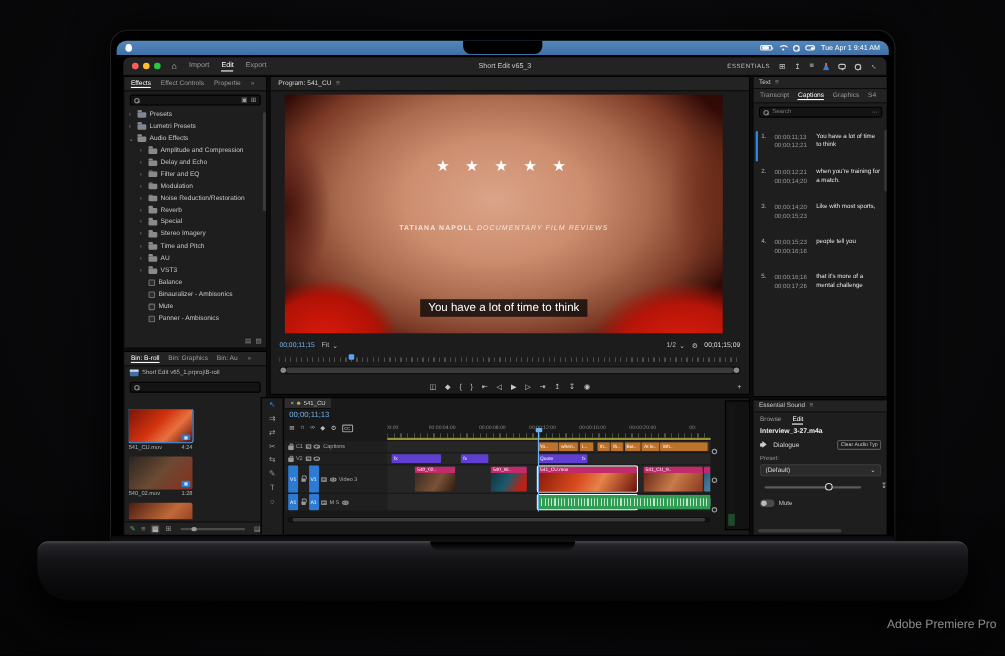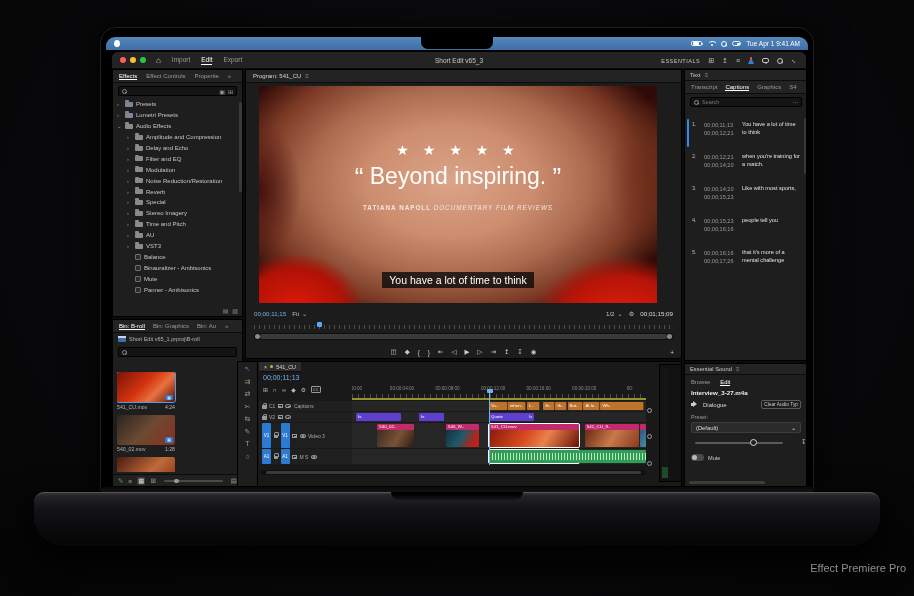--- a/index.html
+++ b/index.html
@@ -229,21 +229,21 @@
 </head>
 <body>
 
 <div class="stage">
 
   <div class="abs screen-shell"></div>
   <div class="abs hinge"></div>
   <div class="abs laptop-base">
     <div class="abs base-groove"></div>
   </div>
-  <div class="abs brand-caption">Effect Premiere Pro</div>
+  <div class="abs brand-caption">Adobe Premiere Pro</div>
 
   <div class="abs menu-bar">
     <span class="apple-glyph"></span>
     <div class="menu-left">
 
     <span></span>
         <span></span>
         <span></span>
         <span></span>
         <span></span>
@@ -470,21 +470,20 @@
       </div>
     </div>
 
     <div class="panel prog-panel">
       <div class="prog-head">
         <span>Program: 541_CU</span>
         <span class="pmenu">≡</span>
       </div>
       <div class="video">
         <div class="v-stars">★ ★ ★ ★ ★</div>
-        <div class="v-quote"><span class="qm">“</span><span> Beyond inspiring. </span><span class="qm">”</span></div>
         <div class="v-attr"><span>TATIANA NAPOLL </span><i>DOCUMENTARY FILM REVIEWS</i></div>
         <div class="v-caption-wrap"><span class="v-caption">You have a lot of time to think</span></div>
       </div>
       <div class="prog-ctrl">
         <span class="tc-blue">00;00;11;15</span>
         <span class="dd">
             <span>Fit</span>
             <span>⌄</span>
           </span>
         <span style="flex:1"></span>

